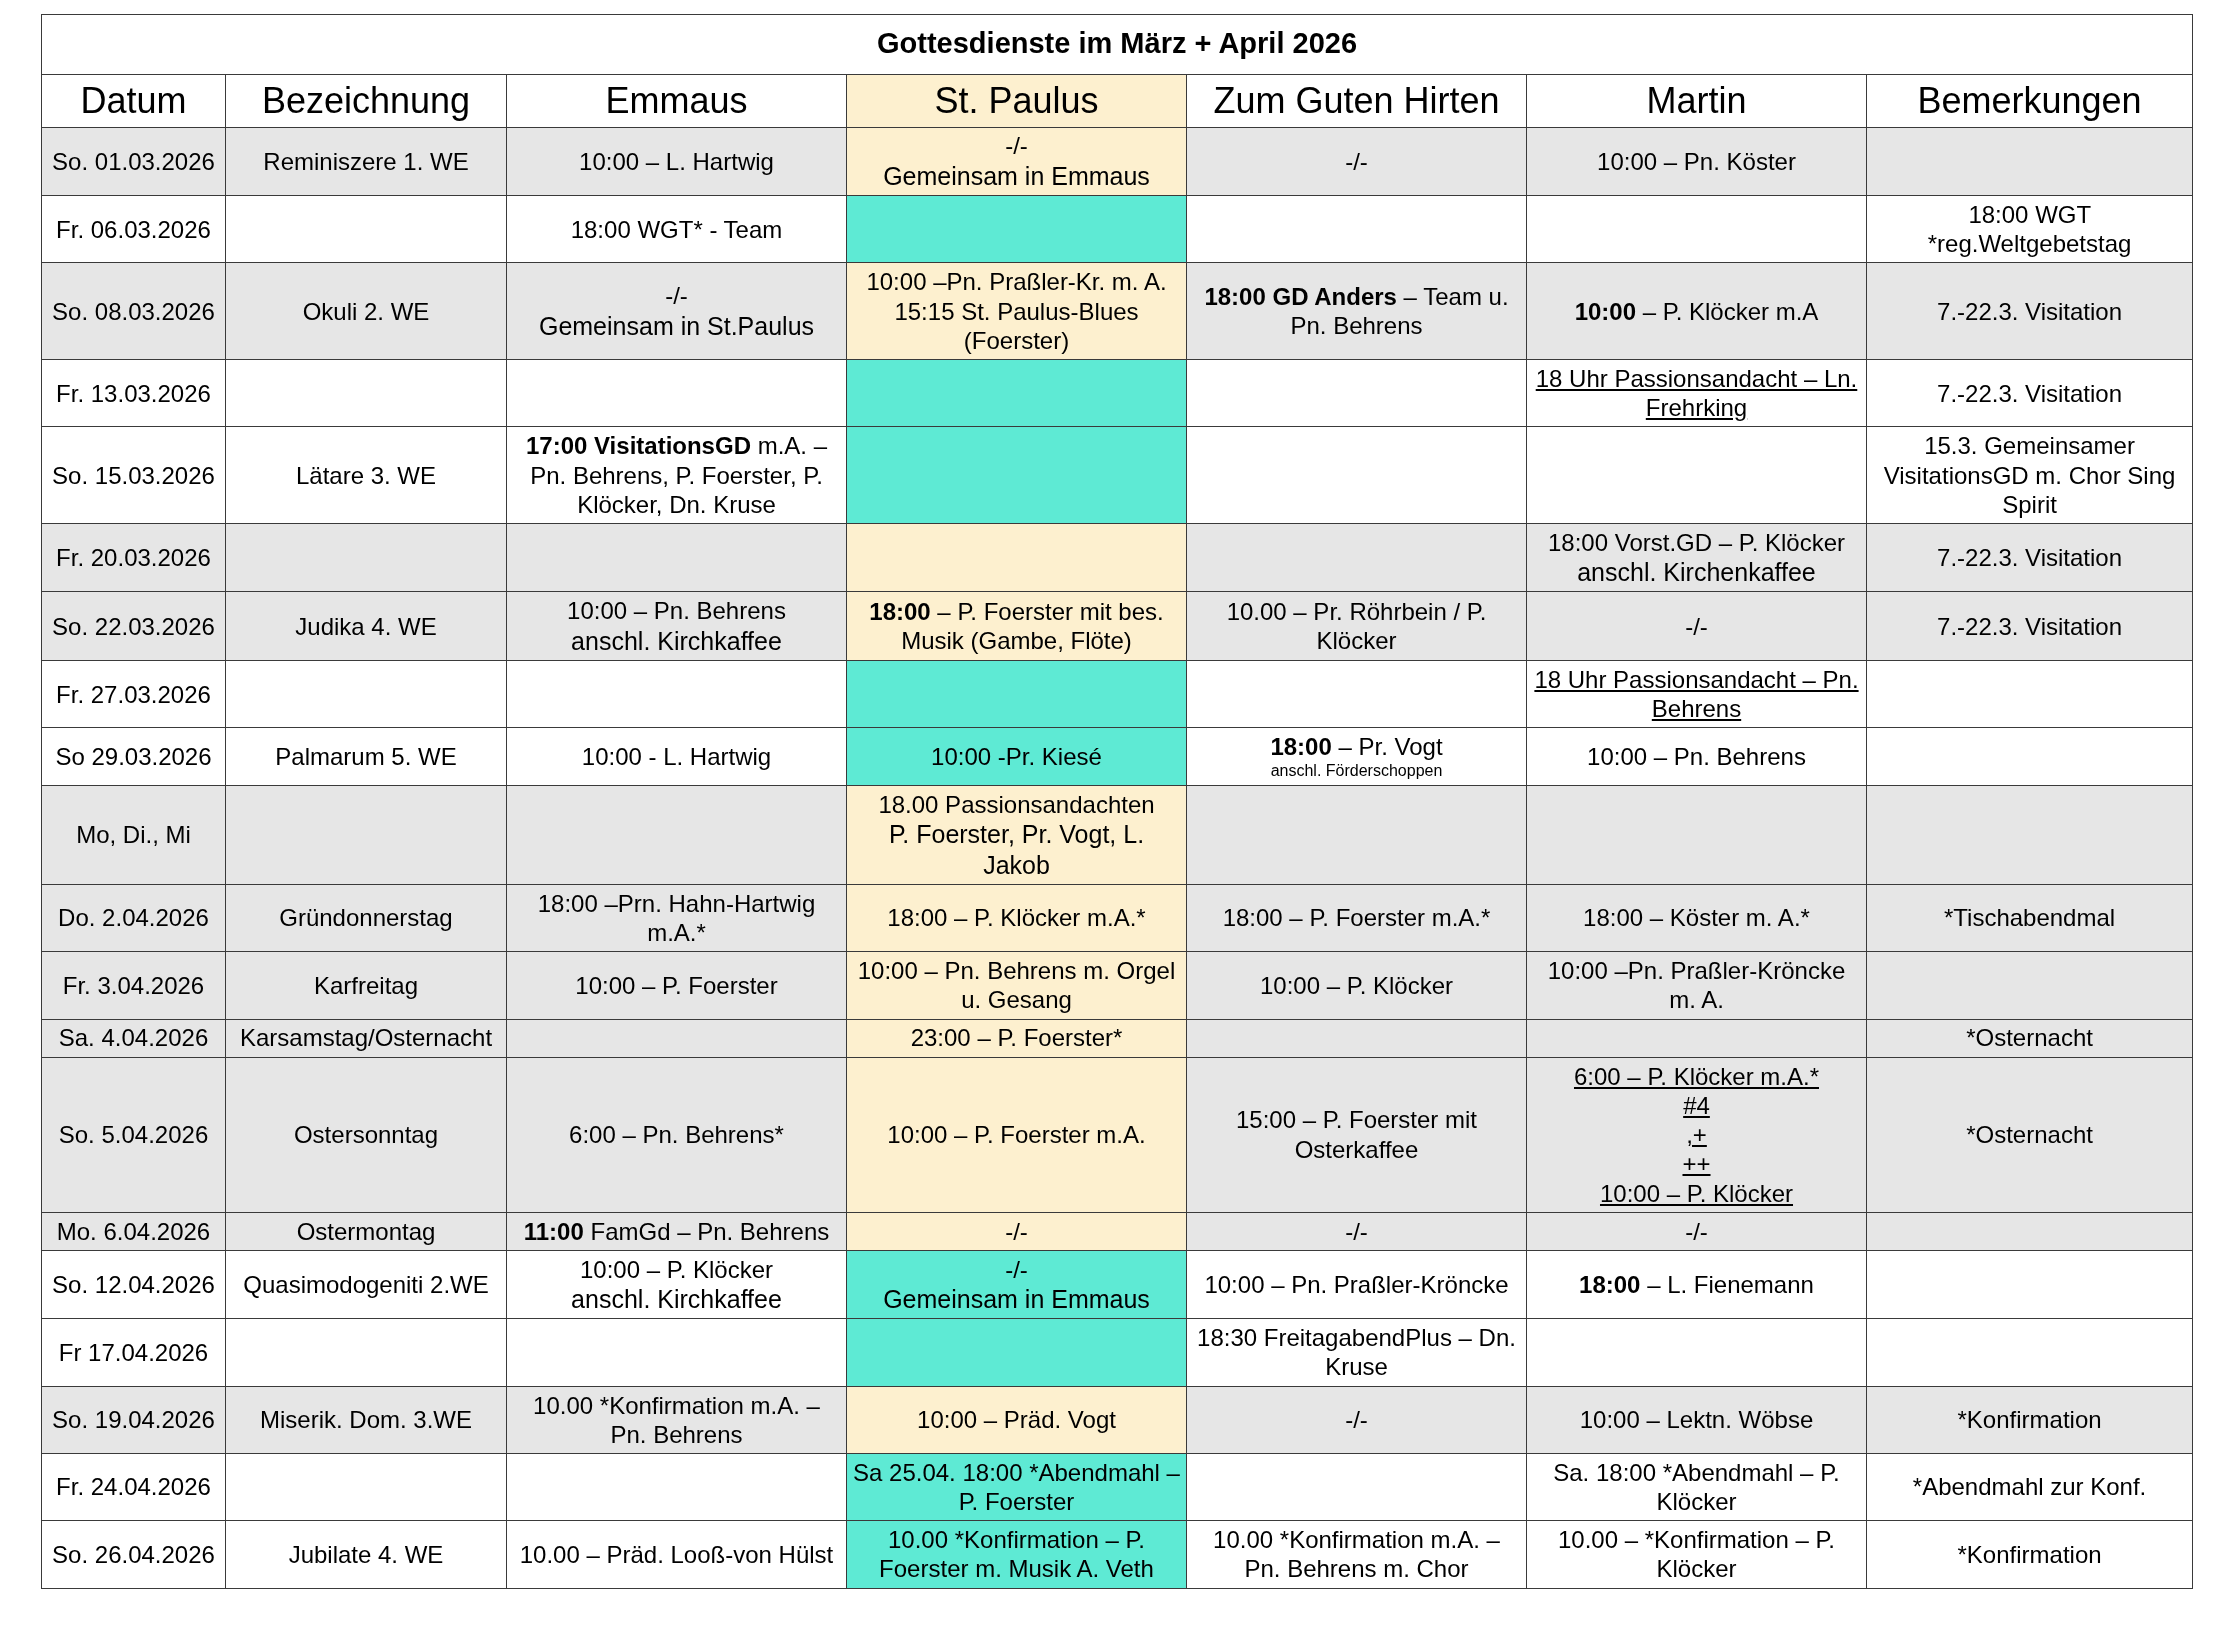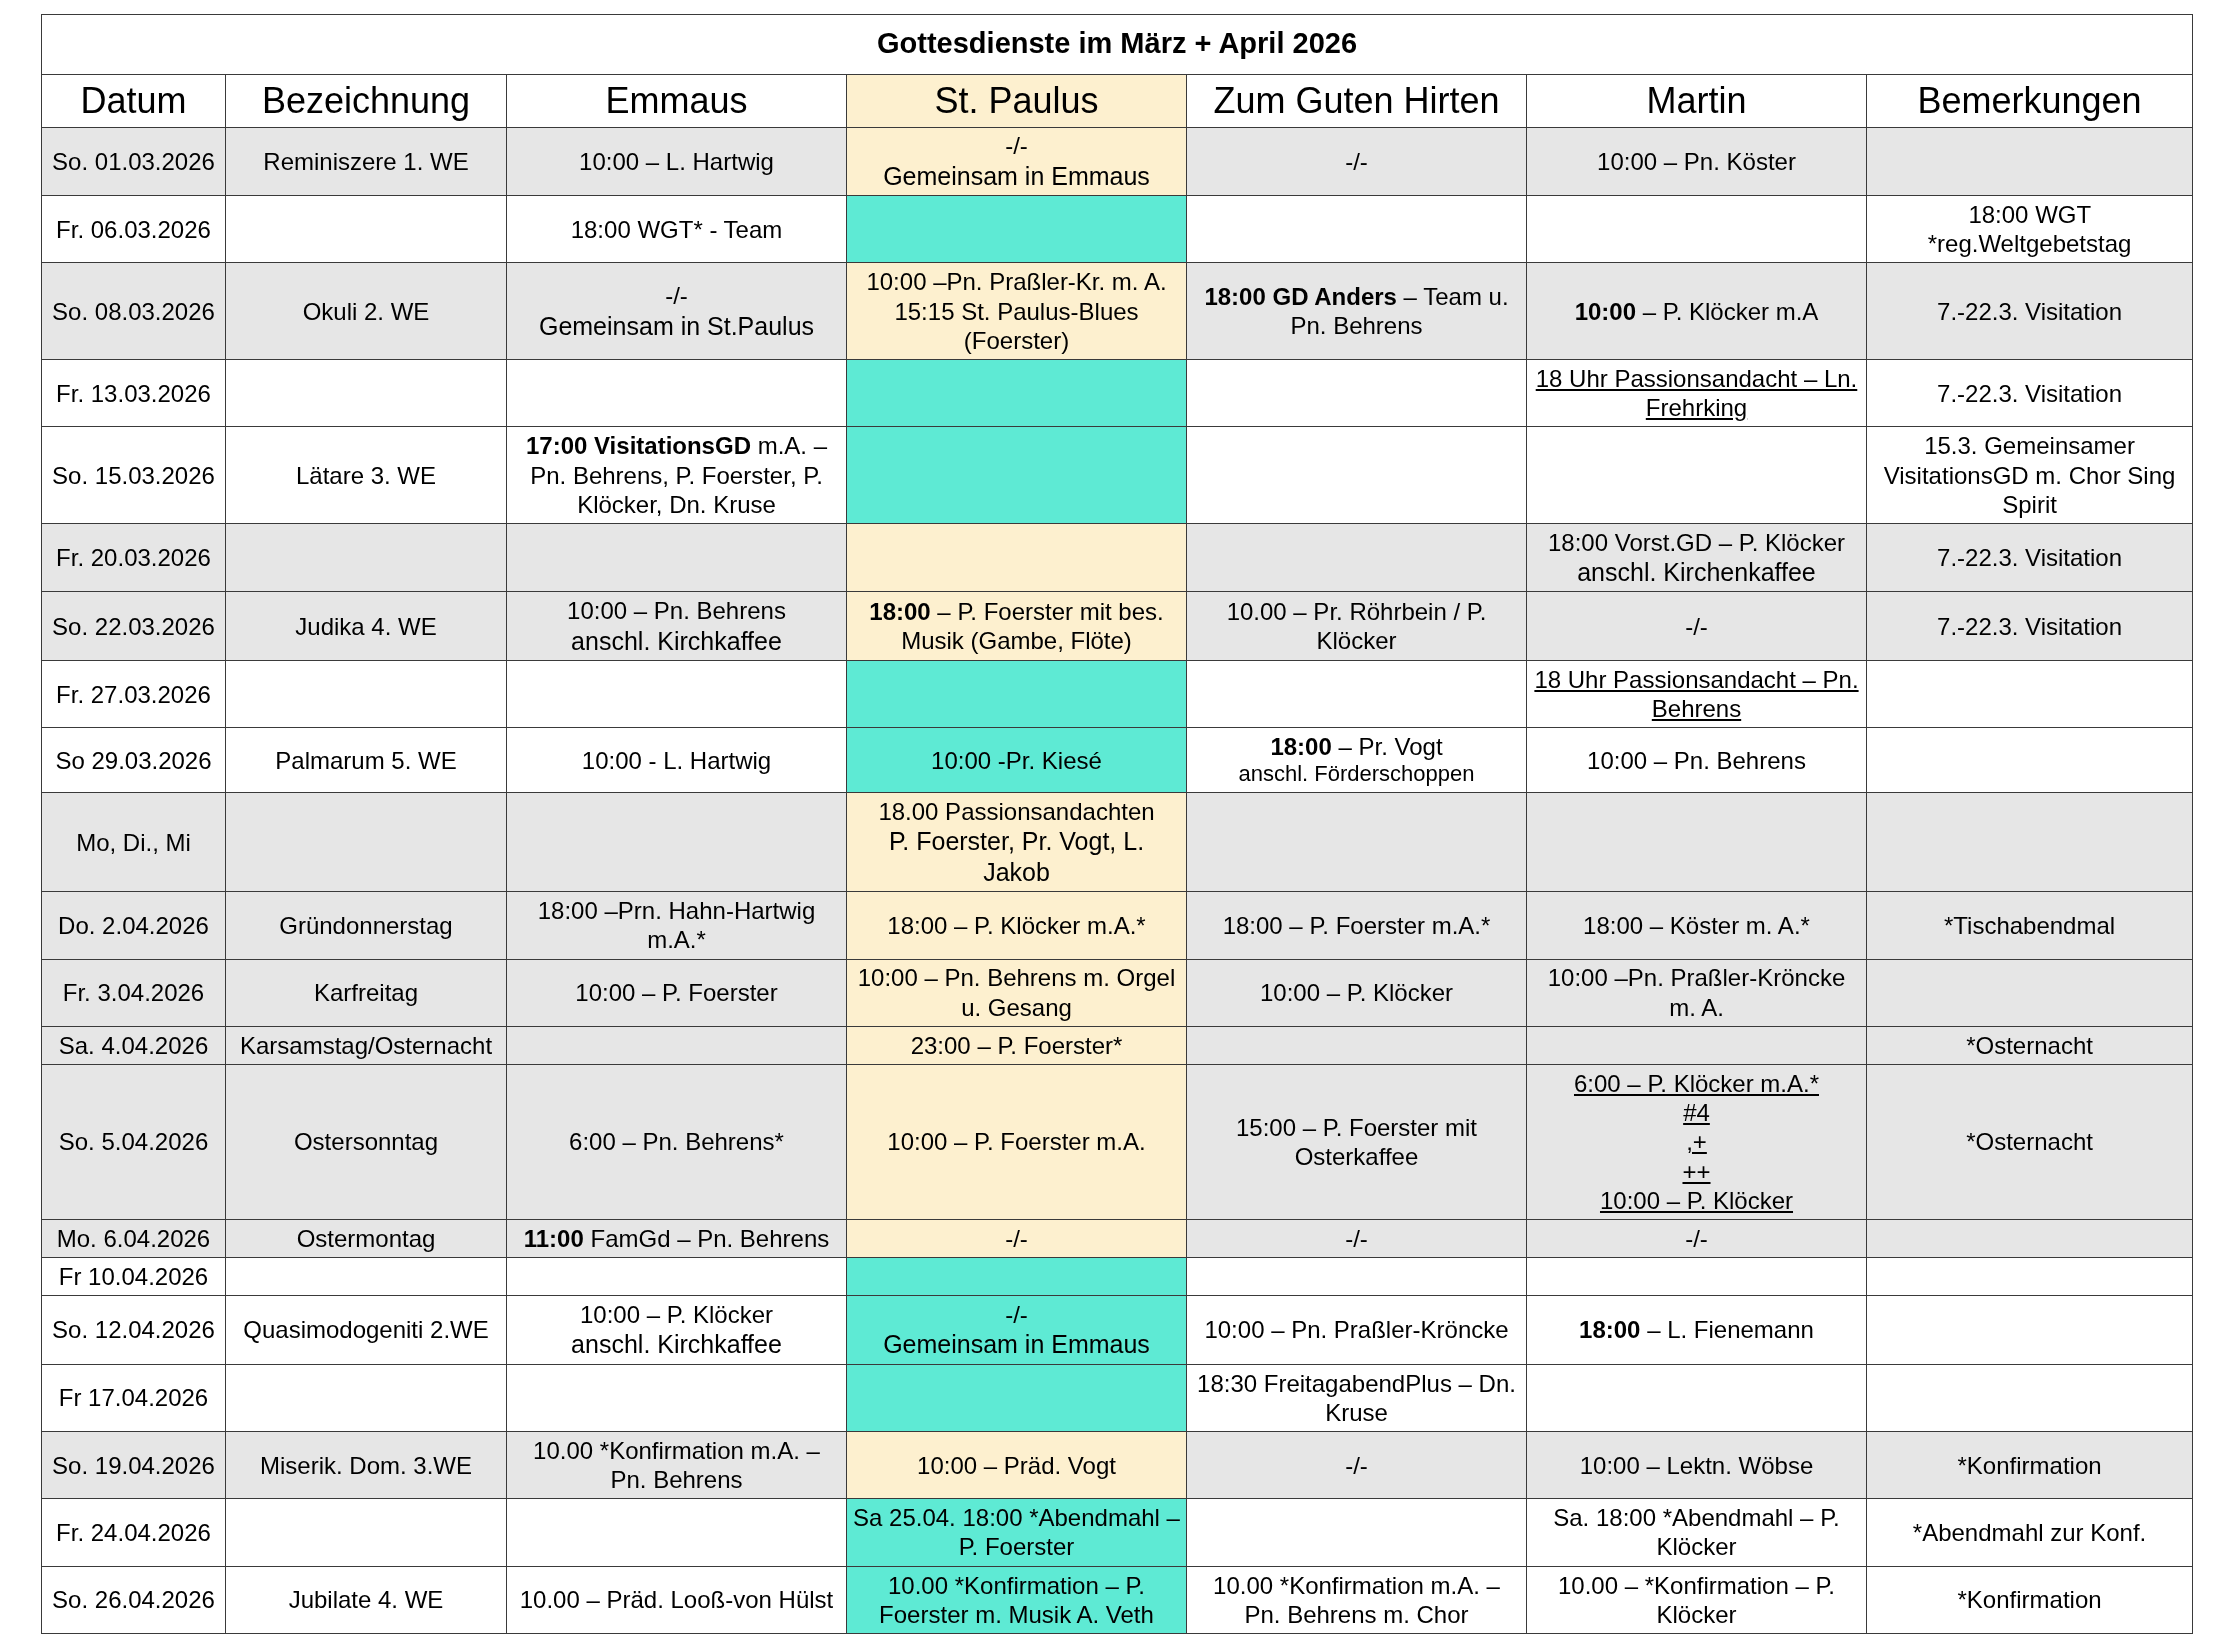--- a/index.html
+++ b/index.html
@@ -78,21 +78,21 @@
     font-size: 21.3px;
   }
   td.hl { background-color: #5eead4; }
   tr.shade td { background-color: #e6e6e6; }
   tr.shade td.hl { background-color: #fdf0cf; }
 
   .sub { font-size: 25px; display: block; }
   .b { font-weight: bold; }
   .lines { text-align: left; padding-left: 17.5px; text-decoration: underline; }
   .lines .ln { display: block; }
-  .sm { font-size: 22px; }
+  .sm { font-size: 16px; }
 </style>
 </head>
 <body>
 
 <div class="sheet">
 <table class="schedule">
   <colgroup>
     <col class="c-datum">
         <col class="c-bez">
         <col class="c-emmaus">
@@ -288,29 +288,20 @@
     <tr class="shade">
       <td class="datum">Mo. 6.04.2026</td>
       <td class="bez">Ostermontag</td>
       <td><span class="b">11:00</span><span> FamGd – Pn. Behrens</span></td>
       <td class="hl">-/-</td>
       <td>-/-</td>
       <td>-/-</td>
       <td class="bem"></td>
     </tr>
 
-    <tr>
-      <td class="datum">Fr 10.04.2026</td>
-      <td class="bez"></td>
-      <td></td>
-      <td class="hl"></td>
-      <td></td>
-      <td></td>
-      <td class="bem"></td>
-    </tr>
 
     <tr>
       <td class="datum">So. 12.04.2026</td>
       <td class="bez">Quasimodogeniti 2.WE</td>
       <td>
         <span>10:00 – P. Klöcker</span>
         <span class="sub">anschl. Kirchkaffee</span>
       </td>
       <td class="hl">
         <span>-/-</span>

